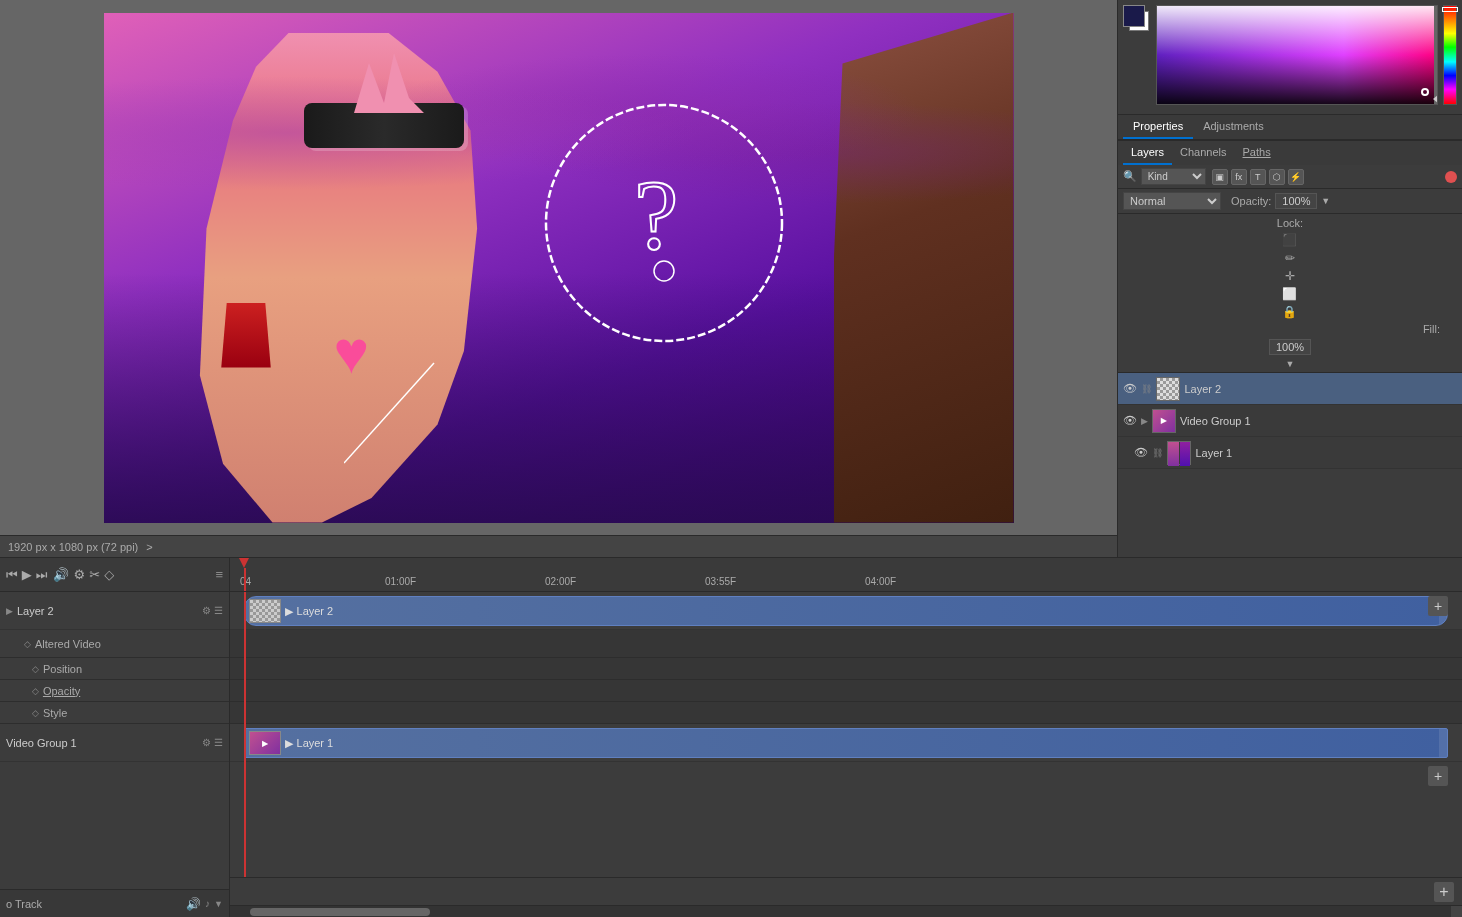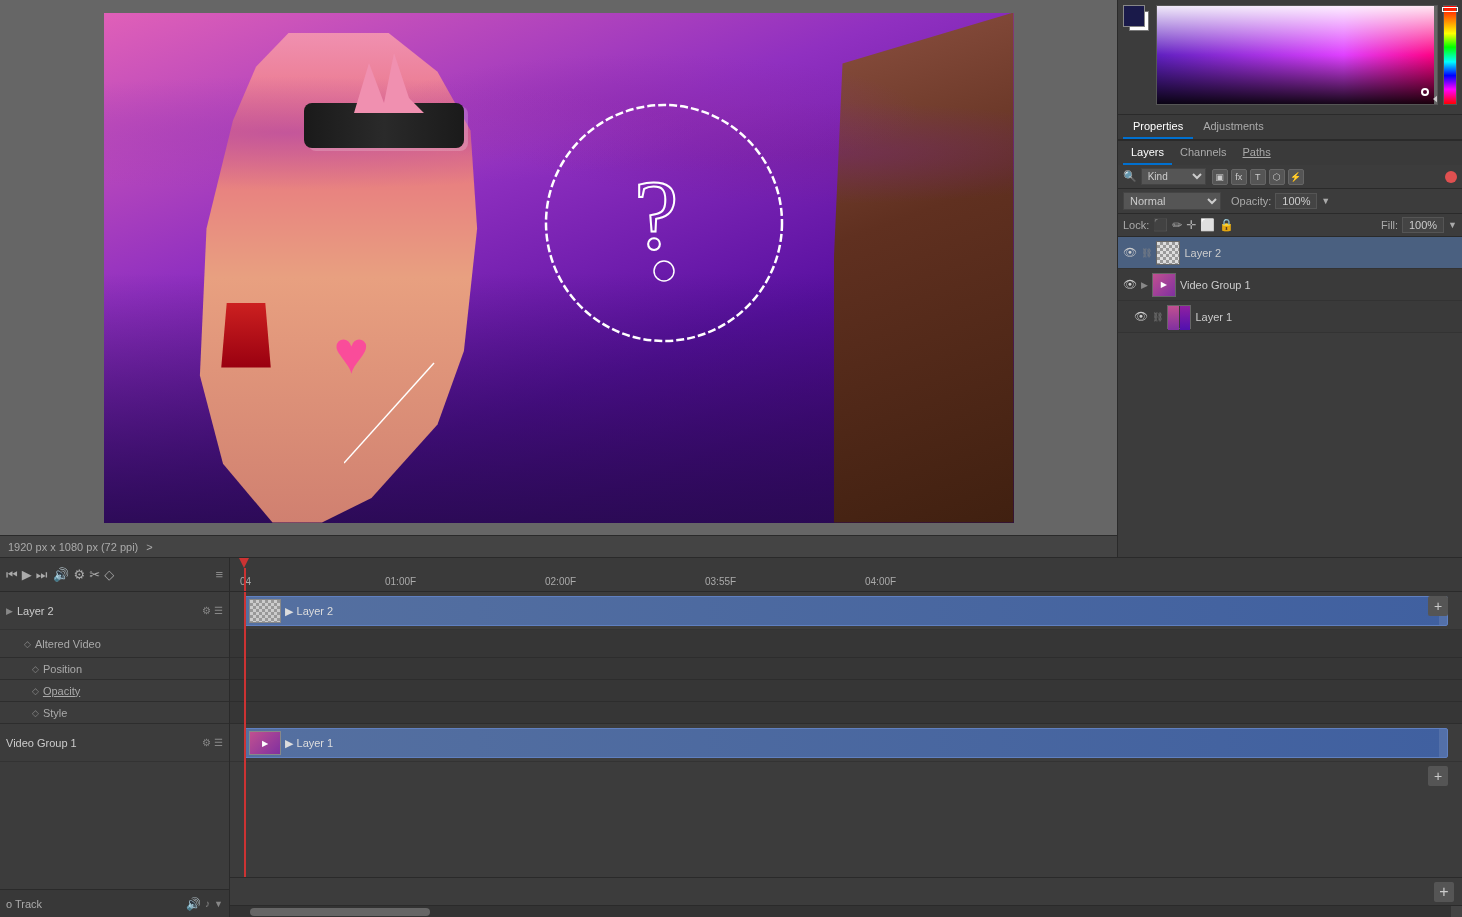--- a/index.html
+++ b/index.html
@@ -152,21 +152,21 @@
 
         <div style="display:flex; align-items:center; padding:3px 5px; gap:4px; border-bottom:1px solid #2a2a2a;">
           <select style="background:#555; border:1px solid #444; color:#ccc; padding:1px 2px; font-size:11px; width:98px;">
             <option>Normal</option>
           </select>
           <span style="font-size:11px; color:#aaa; margin-left:6px;">Opacity:</span>
           <input type="text" style="background: rgb(68, 68, 68); border: 1px solid rgb(85, 85, 85); color: rgb(204, 204, 204); font-size: 11px; width: 42px; padding: 1px 3px; text-align: center;" value="100%">
           <span style="font-size:9px; color:#aaa;">▼</span>
         </div>
 
-        <div style="display:flex; align-items:center; padding:3px 5px; gap:4px; border-bottom:1px solid #2a2a2a;">
+        <div style="display:flex; align-items:center; padding:3px 22px; gap:4px; border-bottom:1px solid #2a2a2a;flex-direction:column;">
           <span style="font-size:11px; color:#aaa;">Lock:</span>
 
           <span style="font-size:12px; color:#aaa; cursor:pointer;">⬛</span>
           <span style="font-size:12px; color:#aaa; cursor:pointer;">✏</span>
           <span style="font-size:12px; color:#aaa; cursor:pointer;">✛</span>
           <span style="font-size:12px; color:#aaa; cursor:pointer;">⬜</span>
           <span style="font-size:12px; color:#aaa; cursor:pointer;">🔒</span>
           <span style="font-size:11px; color:#aaa; margin-left:auto;">Fill:</span>
           <input type="text" style="background: rgb(68, 68, 68); border: 1px solid rgb(85, 85, 85); color: rgb(204, 204, 204); font-size: 11px; width: 42px; padding: 1px 3px; text-align: center;" value="100%">
           <span style="font-size:9px; color:#aaa;">▼</span>
@@ -293,21 +293,21 @@
         <div style="position:absolute; top:10px; left:14px; width:2px; height:24px; background:#cc3333; z-index:10;"></div>
       </div>
 
       <div style="flex:1; position:relative; overflow:hidden;">
 
         <div style="position:absolute; top:0; bottom:0; left:14px; width:2px; background:#cc3333; z-index:5; pointer-events:none;"></div>
 
         <div style="height:38px; position:relative; border-bottom:1px solid #333;">
           <div style="position:absolute; top:4px; left:14px; right:14px; height:30px;
             background:linear-gradient(90deg, #5570a0 0%, #4060a0 100%);
-            border:1px solid #6080c0; border-radius:2px;
+            border:1px solid #6080c0; border-radius:12px;
             display:flex; align-items:center; padding:0 4px; overflow:hidden;">
 
             <div style="width:32px; height:24px; flex-shrink:0; margin-right:4px;
               background-image:linear-gradient(45deg,#999 25%,transparent 25%),linear-gradient(-45deg,#999 25%,transparent 25%),linear-gradient(45deg,transparent 75%,#999 75%),linear-gradient(-45deg,transparent 75%,#999 75%);
               background-size:6px 6px; background-position:0 0,0 3px,3px -3px,-3px 0; background-color:#ccc; border:1px solid #888;"></div>
             <span style="font-size:11px; color:#ddd;">▶ Layer 2</span>
 
             <div style="position:absolute; right:0; top:0; width:8px; height:100%; background:rgba(255,255,255,0.1); cursor:ew-resize;"></div>
           </div>
         </div>

